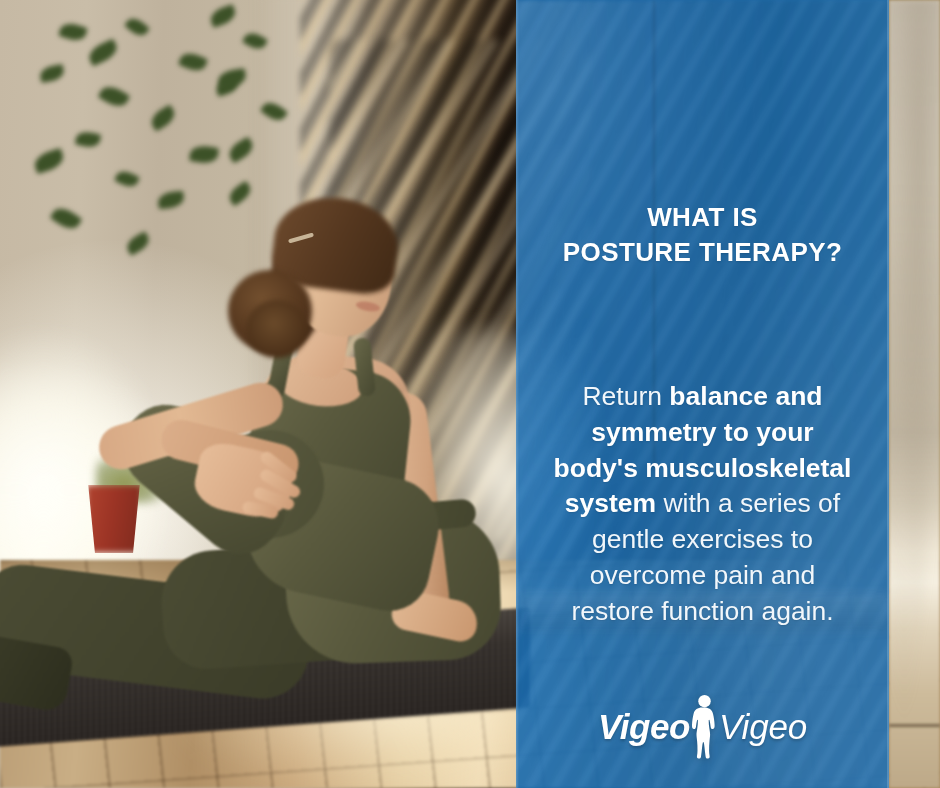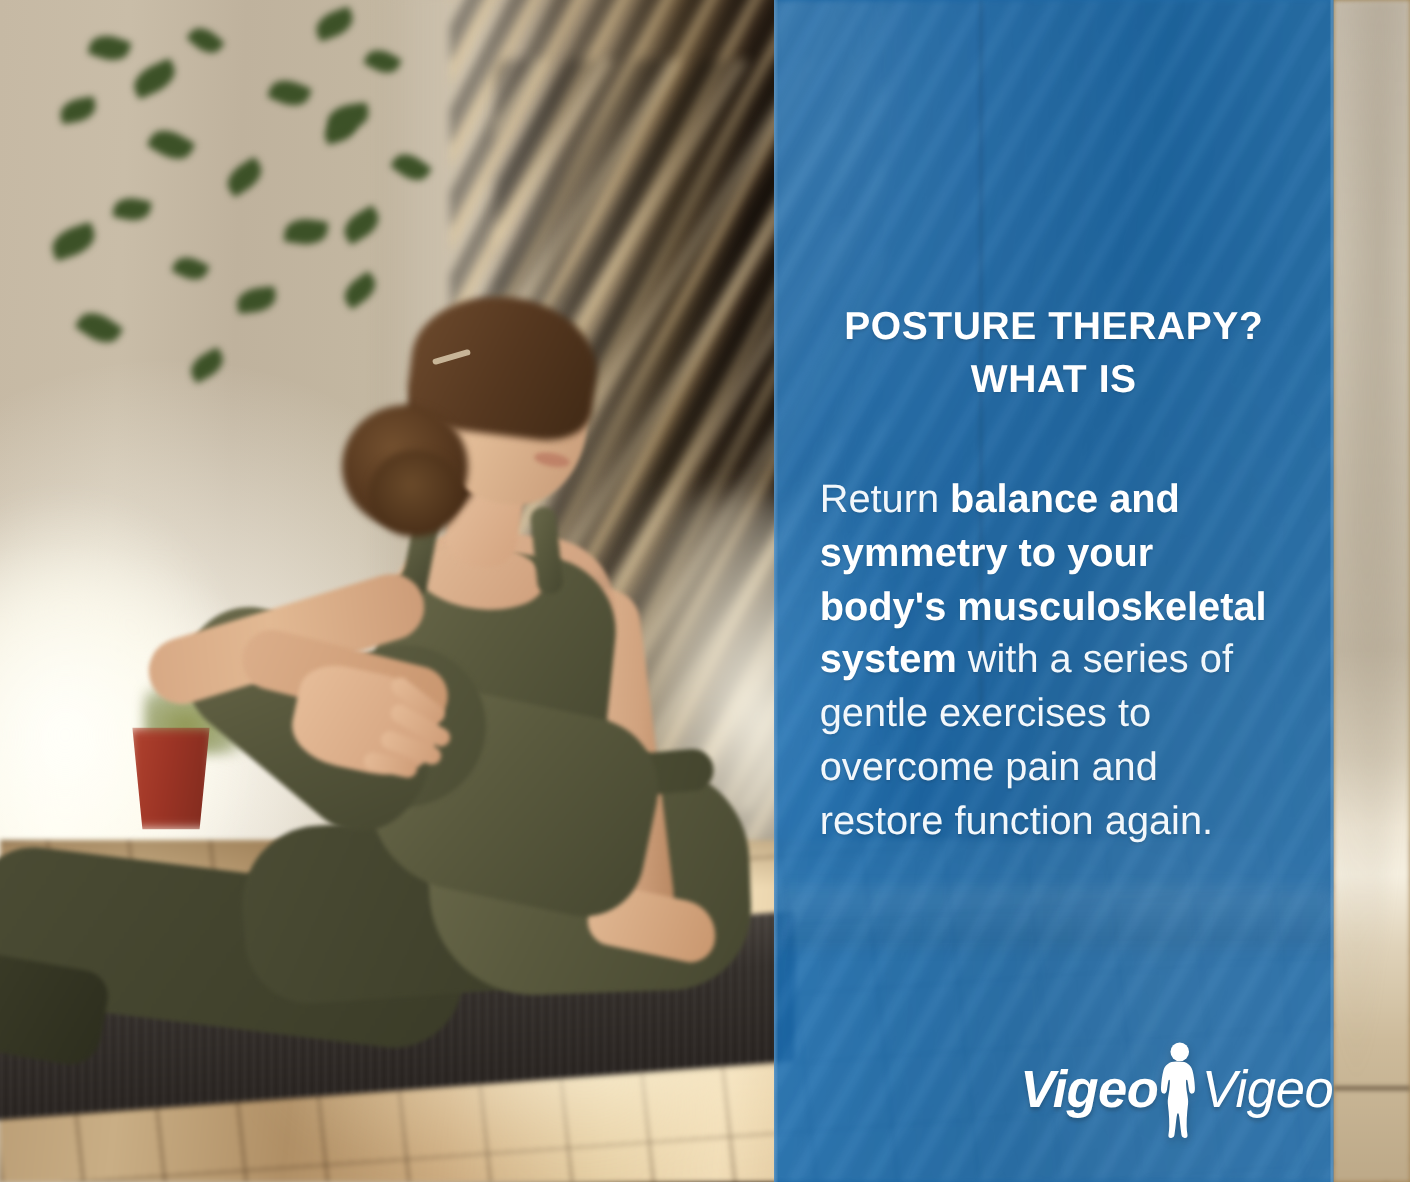--- a/index.html
+++ b/index.html
@@ -445,37 +445,38 @@
     color:#ffffff;
     font-size:26px;
     font-weight:bold;
     letter-spacing:.4px;
     line-height:1.36;
     text-align:center;
     text-shadow:0 1px 2px rgba(0,0,0,.13);
   }
 
   .body-copy {
-    margin-top:44px;
+    margin-top:108px;
     width:312px;
     color:#f2f7fb;
     font-size:26.5px;
     font-weight:400;
     line-height:1.355;
+    text-align:center;
     text-shadow:0 1px 2px rgba(0,0,0,.12);
   }
   .body-copy b { font-weight:bold; color:#ffffff; }
 
   
   .logo {
     position:absolute;
     left:0; right:0; bottom:28px;
     display:flex;
     align-items:center;
-    justify-content:flex-end;
+    justify-content:center;
     gap:0px;
   }
   .logo-word1 {
     color:#ffffff;
     font-size:35px;
     font-weight:bold;
     font-style:italic;
     letter-spacing:-.4px;
     text-shadow:0 2px 3px rgba(0,0,0,.22);
   }
@@ -597,22 +598,22 @@
   <div class="panel">
     <div class="panel-tex"></div>
     <div class="panel-seam"></div>
     <div class="panel-band"></div>
     <div class="panel-edge-l"></div>
     <div class="panel-edge-r"></div>
 
     <div class="panel-content">
 
       <div class="title">
+        <div>WHAT IS</div>
         <div>POSTURE THERAPY?</div>
-        <div>WHAT IS</div>
       </div>
 
       <p class="body-copy"><span>Return </span><b>balance and symmetry to your body's musculoskeletal system</b><span> with a series of gentle exercises to overcome pain and restore function again.</span></p>
 
       <div class="logo">
         <span class="logo-word1">Vigeo</span>
         <svg class="logo-figure" viewBox="0 0 34 66" aria-hidden="true">
           <circle cx="17.5" cy="7.2" r="6.2" fill="#ffffff"></circle>
           <path fill="#ffffff" d="M17.4 13.6c4.6 0 7.6 2.2 8.6 6.1 0.9 3.4 1.4 7.3 1.6 11.4 0.1 2.2 -0.3 3.5 -1.6 3.9 -1.3 0.4 -2.1 -0.5 -2.4 -2.6 -0.3 -2.3 -0.6 -4.3 -1.0 -6.0 -0.2 -0.9 -0.9 -0.8 -0.9 0.1 0 2.6 0.2 5.3 0.7 8.3 0.4 2.5 0.7 4.2 0.7 5.6 0 1.6 -0.3 3.8 -0.6 6.6 -0.3 3.0 -0.4 6.2 -0.4 9.6 0 2.0 0.2 3.8 0.5 5.5 0.3 1.5 -0.2 2.4 -1.6 2.5 -1.4 0.1 -2.2 -0.6 -2.4 -2.2 -0.4 -3.0 -0.8 -6.1 -1.1 -9.2 -0.2 -1.8 -0.4 -3.3 -0.7 -4.5 -0.2 -0.8 -0.8 -0.8 -1.0 0 -0.3 1.2 -0.5 2.7 -0.7 4.5 -0.3 3.1 -0.7 6.2 -1.1 9.2 -0.2 1.6 -1.0 2.3 -2.4 2.2 -1.4 -0.1 -1.9 -1.0 -1.6 -2.5 0.3 -1.7 0.5 -3.5 0.5 -5.5 0 -3.4 -0.1 -6.6 -0.4 -9.6 -0.3 -2.8 -0.6 -5.0 -0.6 -6.6 0 -1.4 0.3 -3.1 0.7 -5.6 0.5 -3.0 0.7 -5.7 0.7 -8.3 0 -0.9 -0.7 -1.0 -0.9 -0.1 -0.4 1.7 -0.7 3.7 -1.0 6.0 -0.3 2.1 -1.1 3.0 -2.4 2.6 -1.3 -0.4 -1.7 -1.7 -1.6 -3.9 0.2 -4.1 0.7 -8.0 1.6 -11.4 1.0 -3.9 4.0 -6.1 8.6 -6.1 z"></path>
         </svg>

